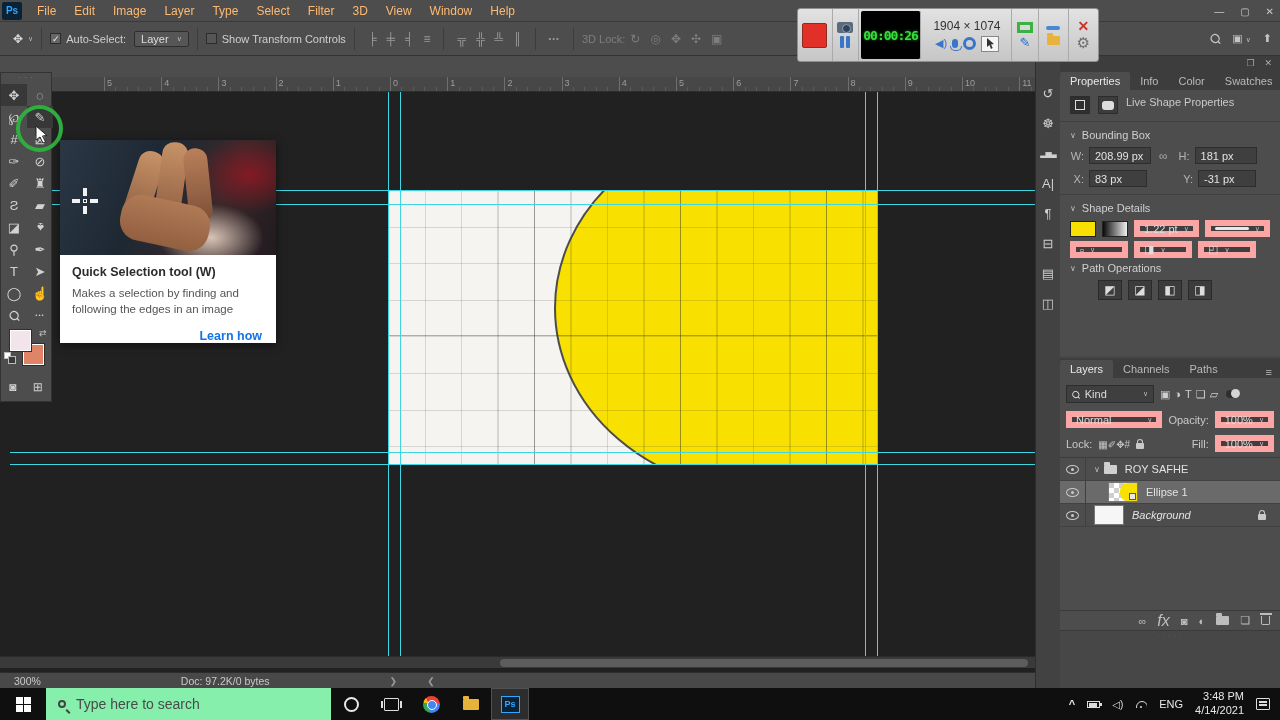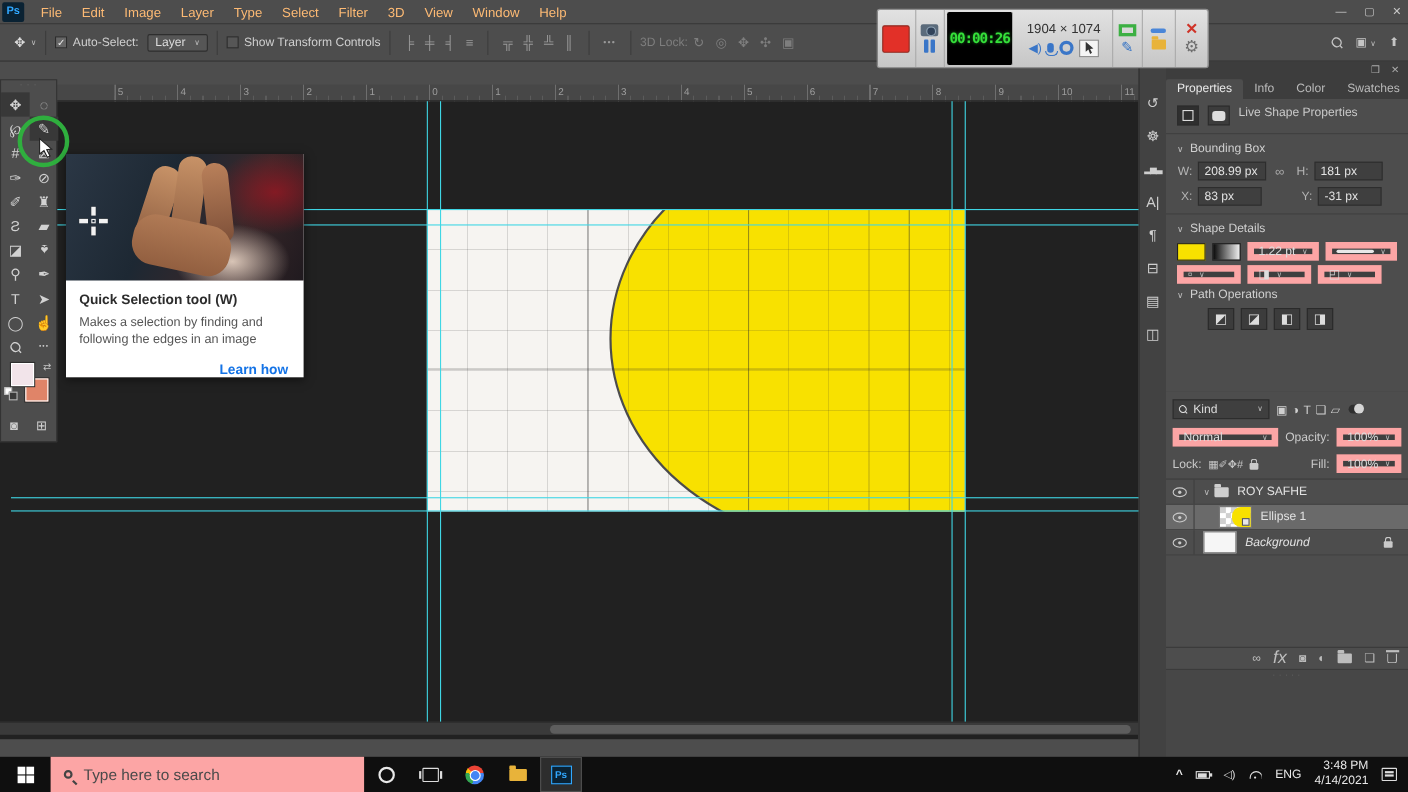--- a/index.html
+++ b/index.html
@@ -196,21 +196,21 @@
   .fx { font-style:italic; font-size:16px; }
   .trash { width:9px; height:9px; border:1px solid #bdbdbd; border-top:none; border-radius:0 0 2px 2px; position:relative; display:inline-block;}
   .trash:before { content:''; position:absolute; left:-2.5px; top:-3px; width:12px; height:2px; background:#bdbdbd;}
   #panels-filler { height:12px; background:#474747; border-top:1px solid #3a3a3a; color:#777; font-size:6px; text-align:center; line-height:10px; letter-spacing:1px;}
 
   
   #taskbar { left:0; top:688px; width:1280px; height:32px; background:#0f0f0f; display:flex; align-items:center; z-index:70;}
   #start { width:46px; height:32px; display:flex; align-items:center; justify-content:center;}
   #start .win { display:grid; grid-template-columns:7px 7px; grid-template-rows:7px 7px; gap:1px;}
   #start .win i { background:#fff; }
-  #tb-search { width:285px; height:32px; background:#fca5a5; display:flex; align-items:center; gap:10px; padding-left:12px;}
+  #tb-search { width:285px; height:32px; background:#86efac; display:flex; align-items:center; gap:10px; padding-left:12px;}
   .smag { width:8px; height:8px; border:2px solid #444; border-radius:50%; position:relative;}
   .smag:after { content:''; position:absolute; left:7px; top:7px; width:2px; height:5px; background:#444; transform:rotate(-45deg);}
   #tb-search span { color:#4a4a4a; font-size:14px;}
   .tbic { width:40px; height:32px; display:flex; align-items:center; justify-content:center;}
   .cortana { width:15px; height:15px; border:2px solid #e8e8e8; border-radius:50%;}
   .taskview { width:15px; height:13px; border:1.5px solid #ddd; position:relative; border-radius:1px;}
   .taskview:before{content:'';position:absolute;left:-4px;top:2px;width:2px;height:7px;background:#ddd;}
   .taskview:after{content:'';position:absolute;right:-4px;top:2px;width:2px;height:7px;background:#ddd;}
   .chrome { width:17px; height:17px; border-radius:50%; position:relative;
     background:conic-gradient(from -45deg, #ea4335 0 120deg, #4285f4 0 240deg, #34a853 0 330deg, #fbbc05 0 360deg);}
@@ -317,20 +317,26 @@
       <div class="guide-v abs" style="left: 877px; background: rgb(63, 214, 228);"></div>
       <div class="guide-h abs" style="top: 190px; background: rgb(63, 214, 228);"></div>
       <div class="guide-h abs" style="top: 204px; background: rgb(63, 214, 228);"></div>
       <div class="guide-h abs" style="top: 452px; background: rgb(63, 214, 228);"></div>
       <div class="guide-h abs" style="top: 464px; background: rgb(63, 214, 228);"></div>
     </div>
 
   <div id="hscroll" class="abs">
       <div id="hthumb"></div>
     </div>
+  <div id="statusbar" class="abs">
+    <span class="zoomv">300%</span>
+    <span class="docv">Doc: 97.2K/0 bytes</span>
+    <span class="chev">❯</span>
+    <span class="chev" style="margin-left:30px">❮</span>
+  </div>
 
   <div id="toolbar" class="abs">
     <div id="tb-grip">· · ·</div>
     <div id="tool-grid">
         <div class="tool sel">
           <span>✥</span>
         </div>
         <div class="tool">
           <span>◌</span>
         </div>
@@ -562,20 +568,26 @@
           <span>Path Operations</span>
         </div>
       <div id="pathops-row">
           <span class="pop">◩</span>
           <span class="pop">◪</span>
           <span class="pop">◧</span>
           <span class="pop">◨</span>
         </div>
     </div>
 
+    <div class="ptabs" id="layers-tabs">
+        <span class="ptab active">Layers</span>
+        <span class="ptab">Channels</span>
+        <span class="ptab">Paths</span>
+        <span class="ptab-menu">≡</span>
+      </div>
     <div class="pbody" id="layers-body">
       <div id="filter-row">
         <span id="kind-drop">
           <span class="mag" style="font-size:10px">Ϙ</span>
           <span>Kind</span>
           <span class="caret" style="margin-left:auto">∨</span>
         </span>
         <span id="filter-ics"><span class="fic">▣</span><span class="fic">◑</span><span class="fic">T</span><span class="fic">❏</span><span class="fic">▱</span></span>
         <span class="pill"></span>
       </div>

